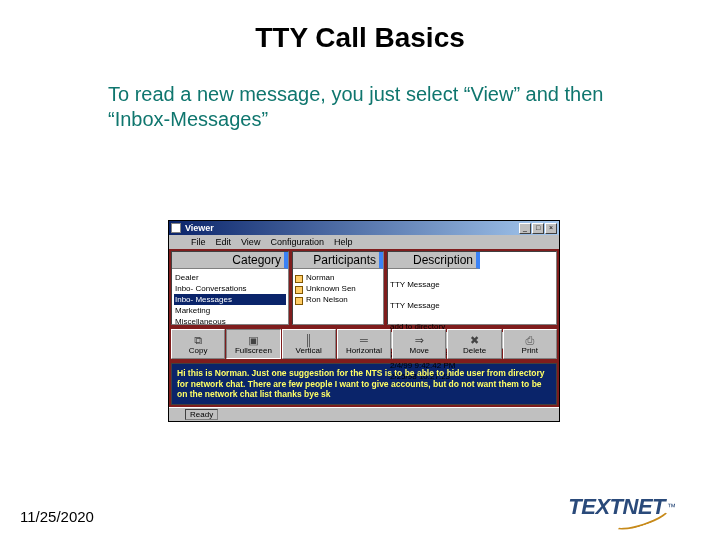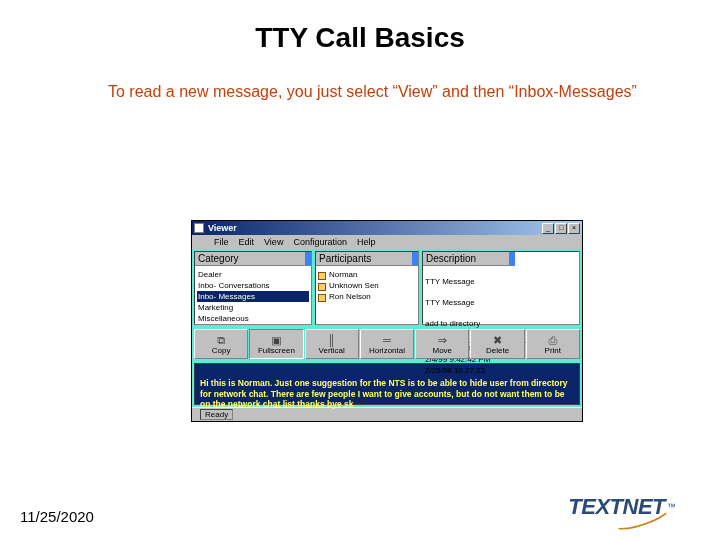--- a/index.html
+++ b/index.html
@@ -12,31 +12,31 @@
   overflow: hidden;
 }
 .slide-title {
   text-align: center;
   font-size: 28px;
   font-weight: bold;
   color: #000;
   margin-top: 22px;
 }
 .slide-body {
-  font-size: 16px;
-  color: #c2410c;
+  font-size: 20px;
+  color: #0f766e;
   margin: 28px 60px 8px 108px;
   line-height: 1.25;
 }
 .app-window {
   position: absolute;
-  left: 191px;
+  left: 168px;
   top: 220px;
   width: 392px;
-  background: #5eead4;
+  background: #7f1d1d;
   border: 1px solid #000;
   font-family: "MS Sans Serif", Tahoma, sans-serif;
   font-size: 9px;
 }
 .titlebar {
   background: linear-gradient(to right, #0a246a, #a6caf0);
   height: 14px;
   display: flex;
   align-items: center;
   padding: 0 2px;
@@ -83,28 +83,29 @@
 }
 .pane {
   background: #fff;
   border: 1px solid #808080;
   border-top-color: #404040;
   border-left-color: #404040;
   display: flex;
   flex-direction: column;
 }
 .pane-left { width: 118px; }
-.pane-mid { width: 104px; }
+.pane-mid { width: 92px; }
 .pane-right { flex: 1; display: flex; }
 .pane-header {
   background: #c0c0c0;
-  font-size: 10px;
+  font-size: 12px;
   padding: 1px 3px;
   border-bottom: 1px solid #808080;
-  border-right: 6px solid #3b82f6;
+  border-right: 4px solid #3b82f6;
+  text-align: right;
 }
 .pane-body {
   font-size: 8px;
   color: #000;
   padding: 3px 2px;
   overflow: hidden;
 }
 .list-item { padding: 0 1px; white-space: nowrap; overflow: hidden; cursor: pointer; line-height: 11px;}
 .list-item.sel { background: #0a246a; color: #fff; }
 .plist-item { display:flex; align-items:flex-end; gap:3px; line-height: 11px; cursor:pointer; white-space:nowrap; overflow:hidden;}
@@ -138,29 +139,29 @@
   border-right-color: #fff;
   border-bottom-color: #fff;
 }
 .tb-icon { font-size: 11px; line-height: 12px; color:#444;}
 .message-area {
   margin: 2px;
   background: #0a246a;
   color: #ffff66;
   font-size: 8.5px;
   font-weight: bold;
-  padding: 14px 5px;
+  padding: 4px 5px;
   height: 42px;
   border: 1px solid #404040;
   line-height: 1.25;
 }
 .statusbar {
   background:#c0c0c0;
   border-top: 1px solid #fff;
-  padding: 1px 8px;
+  padding: 1px 16px;
   font-size: 8px;
   display:flex;
 }
 .status-cell { border:1px solid #808080; border-top-color:#404040; border-left-color:#404040; padding:0 4px; }
 .footer-date {
   position:absolute;
   left: 20px;
   bottom: 15px;
   font-size: 15px;
   color:#000;

